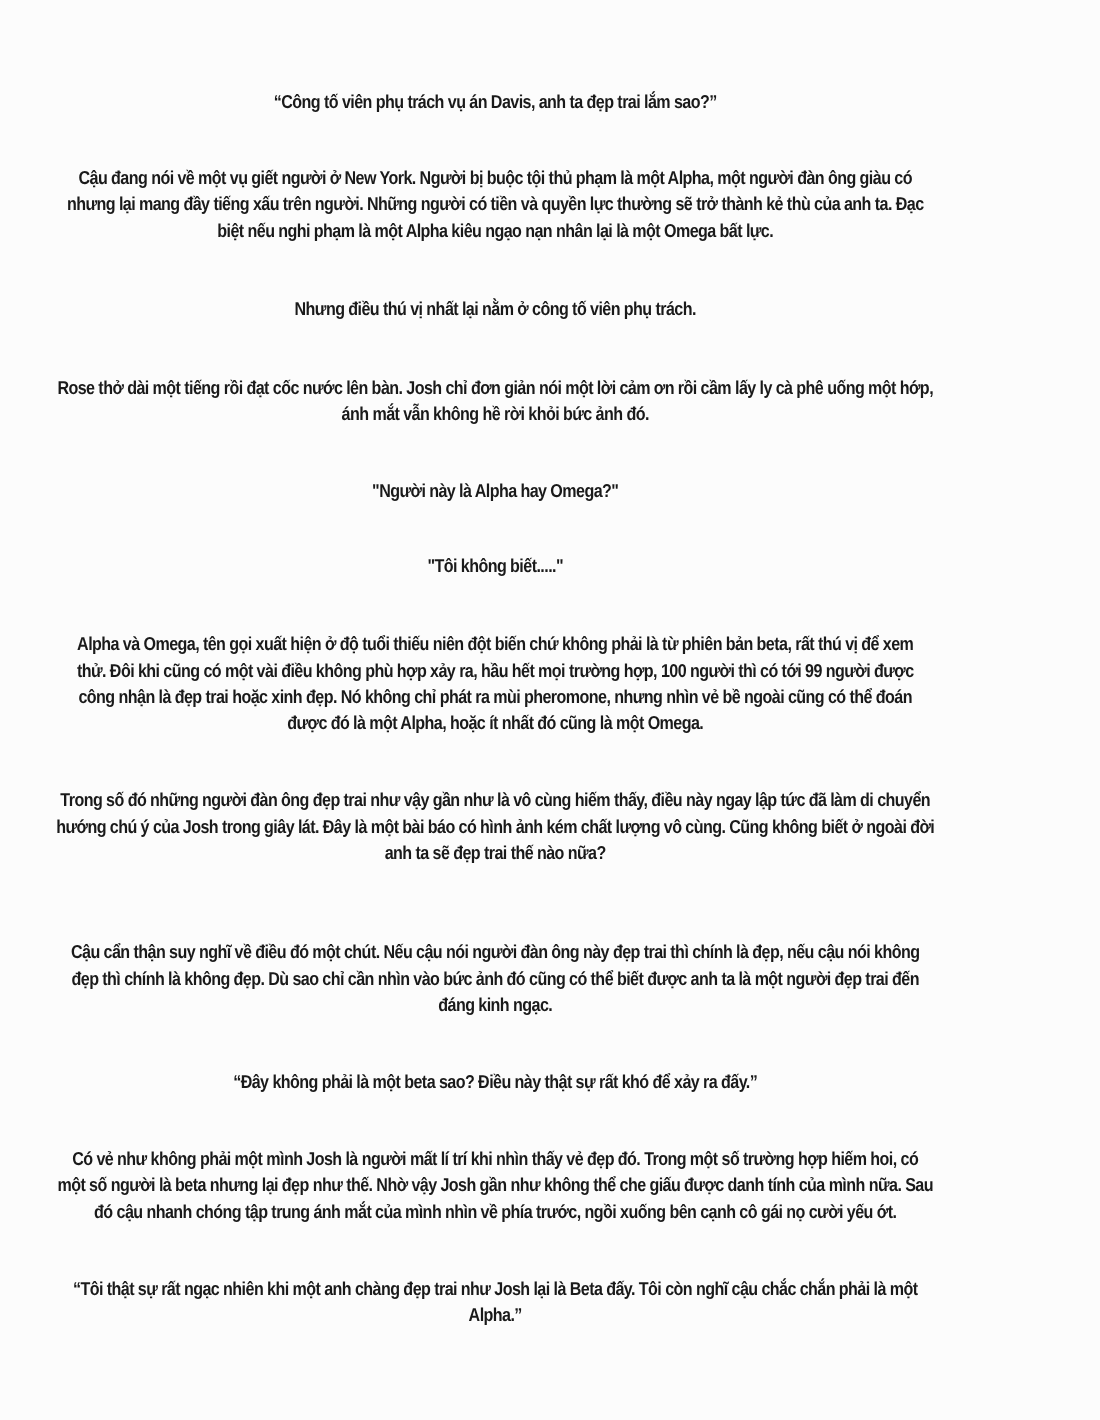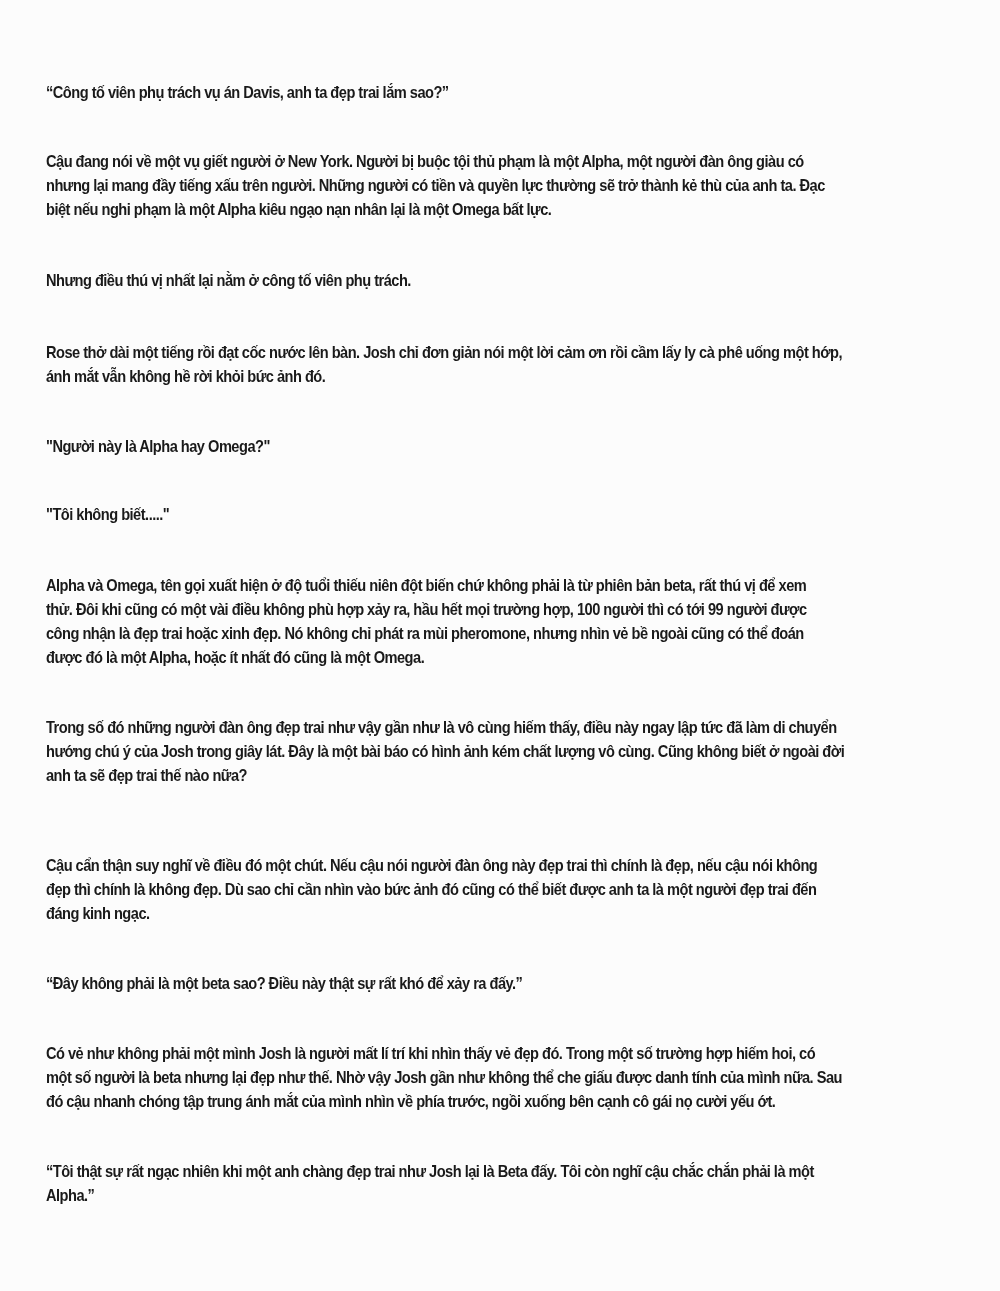--- a/index.html
+++ b/index.html
@@ -15,20 +15,21 @@
       font-family: "Liberation Sans", sans-serif;
       color: #1a1a1a;
     }
     .page {
       position: absolute;
       left: 0;
       top: 0;
       width: 1000px;
       height: 1291px;
       background: #fcfcfc;
+      text-align: center;
     }
     .para {
       position: absolute;
       left: 46px;
       width: 940px;
       font-size: 17px;
       font-weight: bold;
       line-height: 24px;
       letter-spacing: -0.6px;
       transform: scaleX(0.86);

